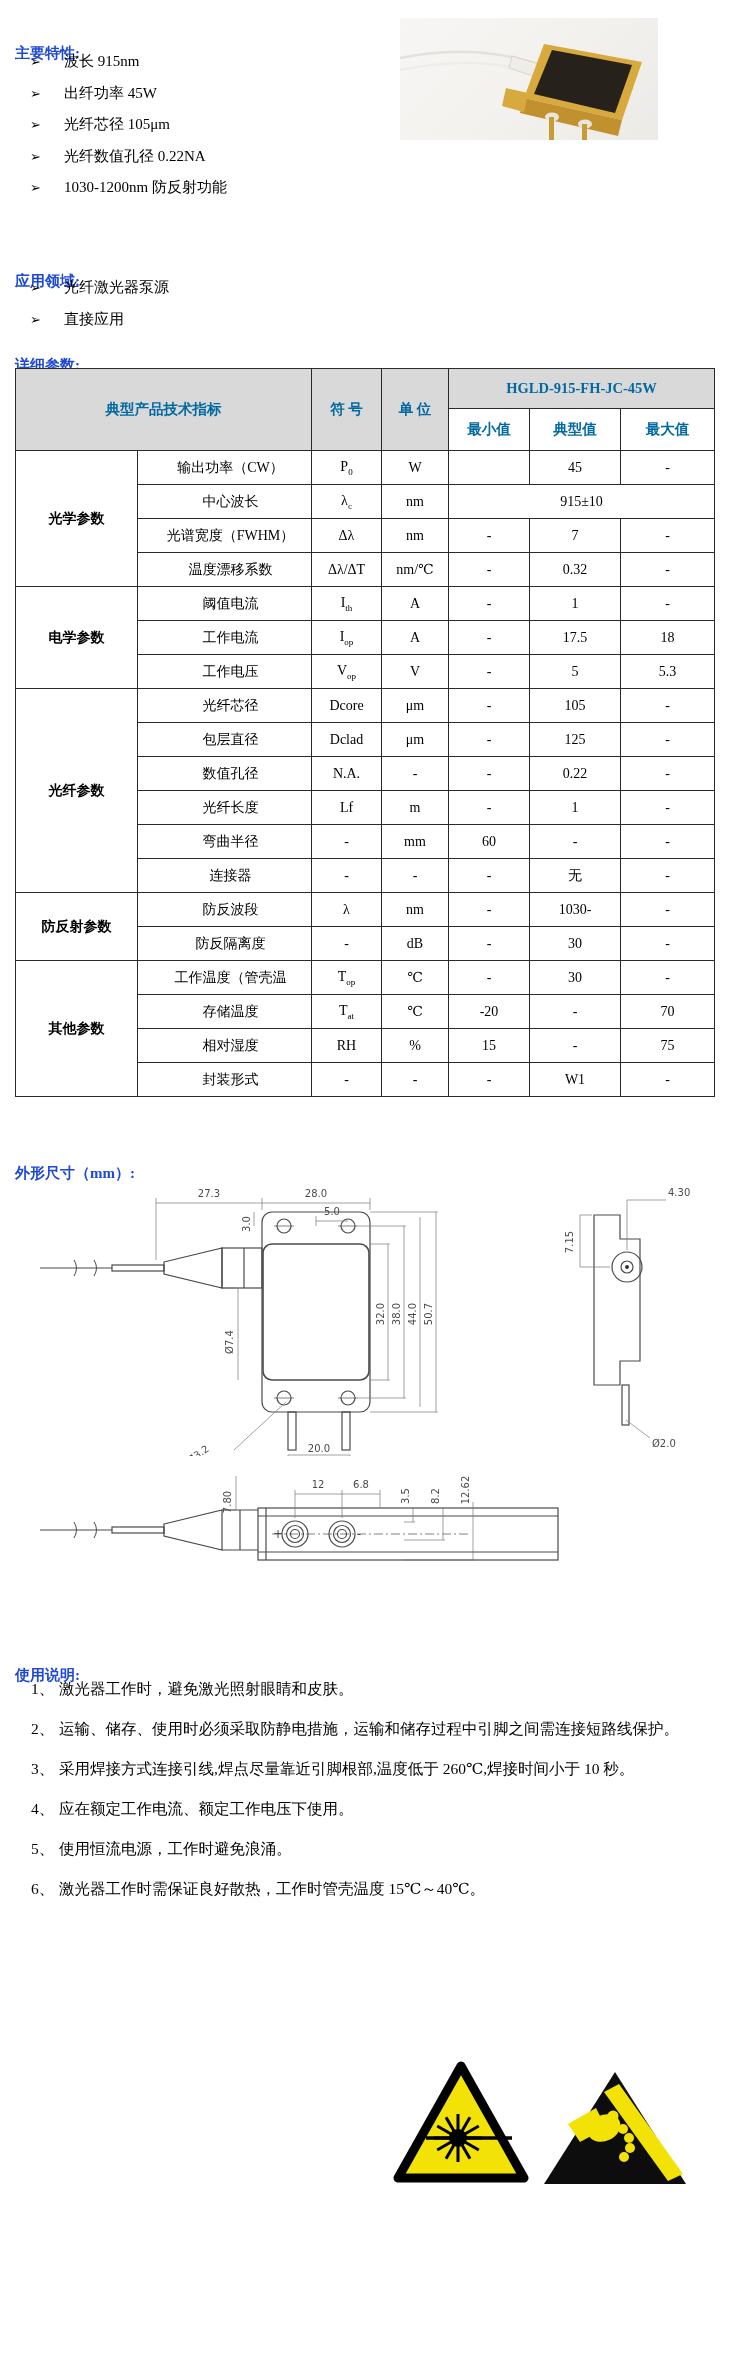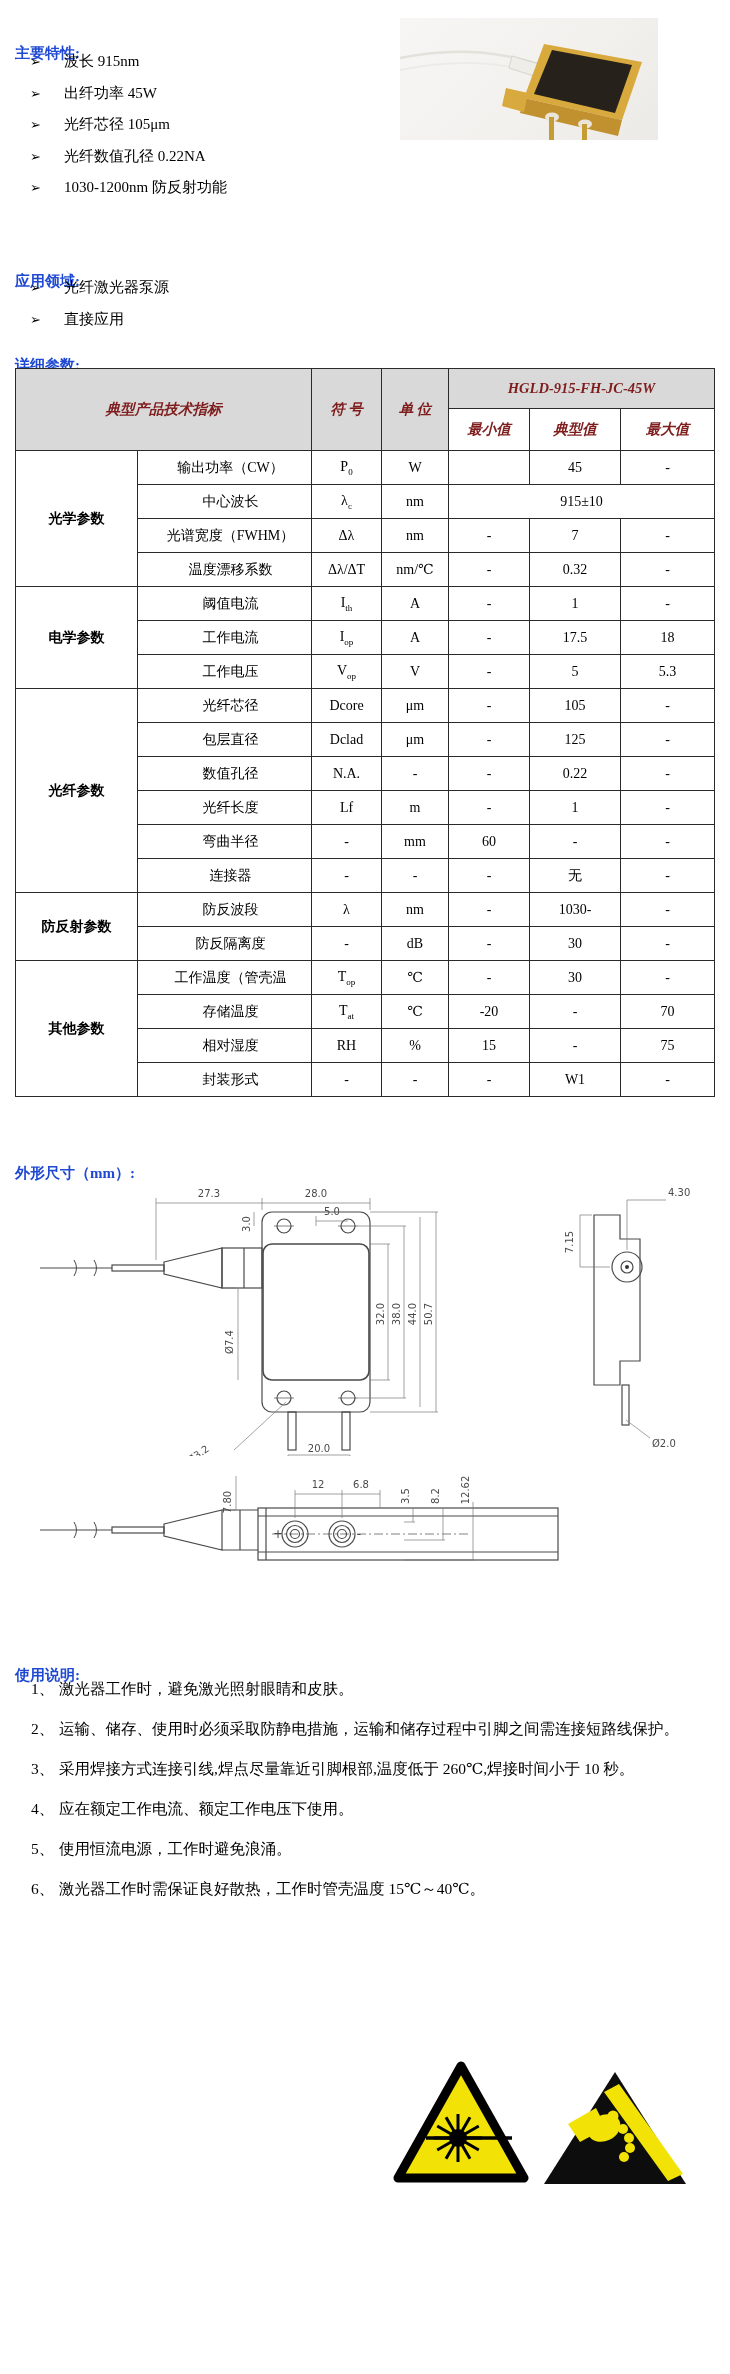--- a/index.html
+++ b/index.html
@@ -12,21 +12,21 @@
   .blist li{display:flex;align-items:center;height:31.5px;font-size:15px;}
   .blist .arr{width:34px;color:#000;font-family:"DejaVu Sans",sans-serif;font-size:13px;}
   
   #photo{position:absolute;left:400px;top:18px;width:258px;height:122px;
          background:linear-gradient(135deg,#f7f6f4 0%,#f3f1ee 55%,#eceae6 100%);}
   
   #tblwrap{position:absolute;left:15px;top:368px;}
   table{border-collapse:collapse;table-layout:fixed;width:699px;}
   th,td{border:1px solid #2a2a2a;text-align:center;vertical-align:middle;
         font-size:14px;padding:0;overflow:hidden;}
-  th{background:#d9d9d9;color:#7f1d1d;font-weight:bold;font-size:14.5px;font-style:italic;}
+  th{background:#d9d9d9;color:#0369a1;font-weight:bold;font-size:14.5px;}
   tr.hr1{height:40px;} tr.hr2{height:42px;} tbody tr{height:34px;}
   tr.hr2 th{background:#ffffff;}
   th.model{font-family:"Liberation Serif","DejaVu Serif",serif;}
   td.grp{font-weight:bold;}
   td.pname{text-align:center;padding-left:12px;}
   sub{font-size:9px;}
   
   .draw{position:absolute;left:0;pointer-events:none;}
   .dim{font-family:"DejaVu Sans",sans-serif;font-size:10px;fill:#4a4a4a;}
   

